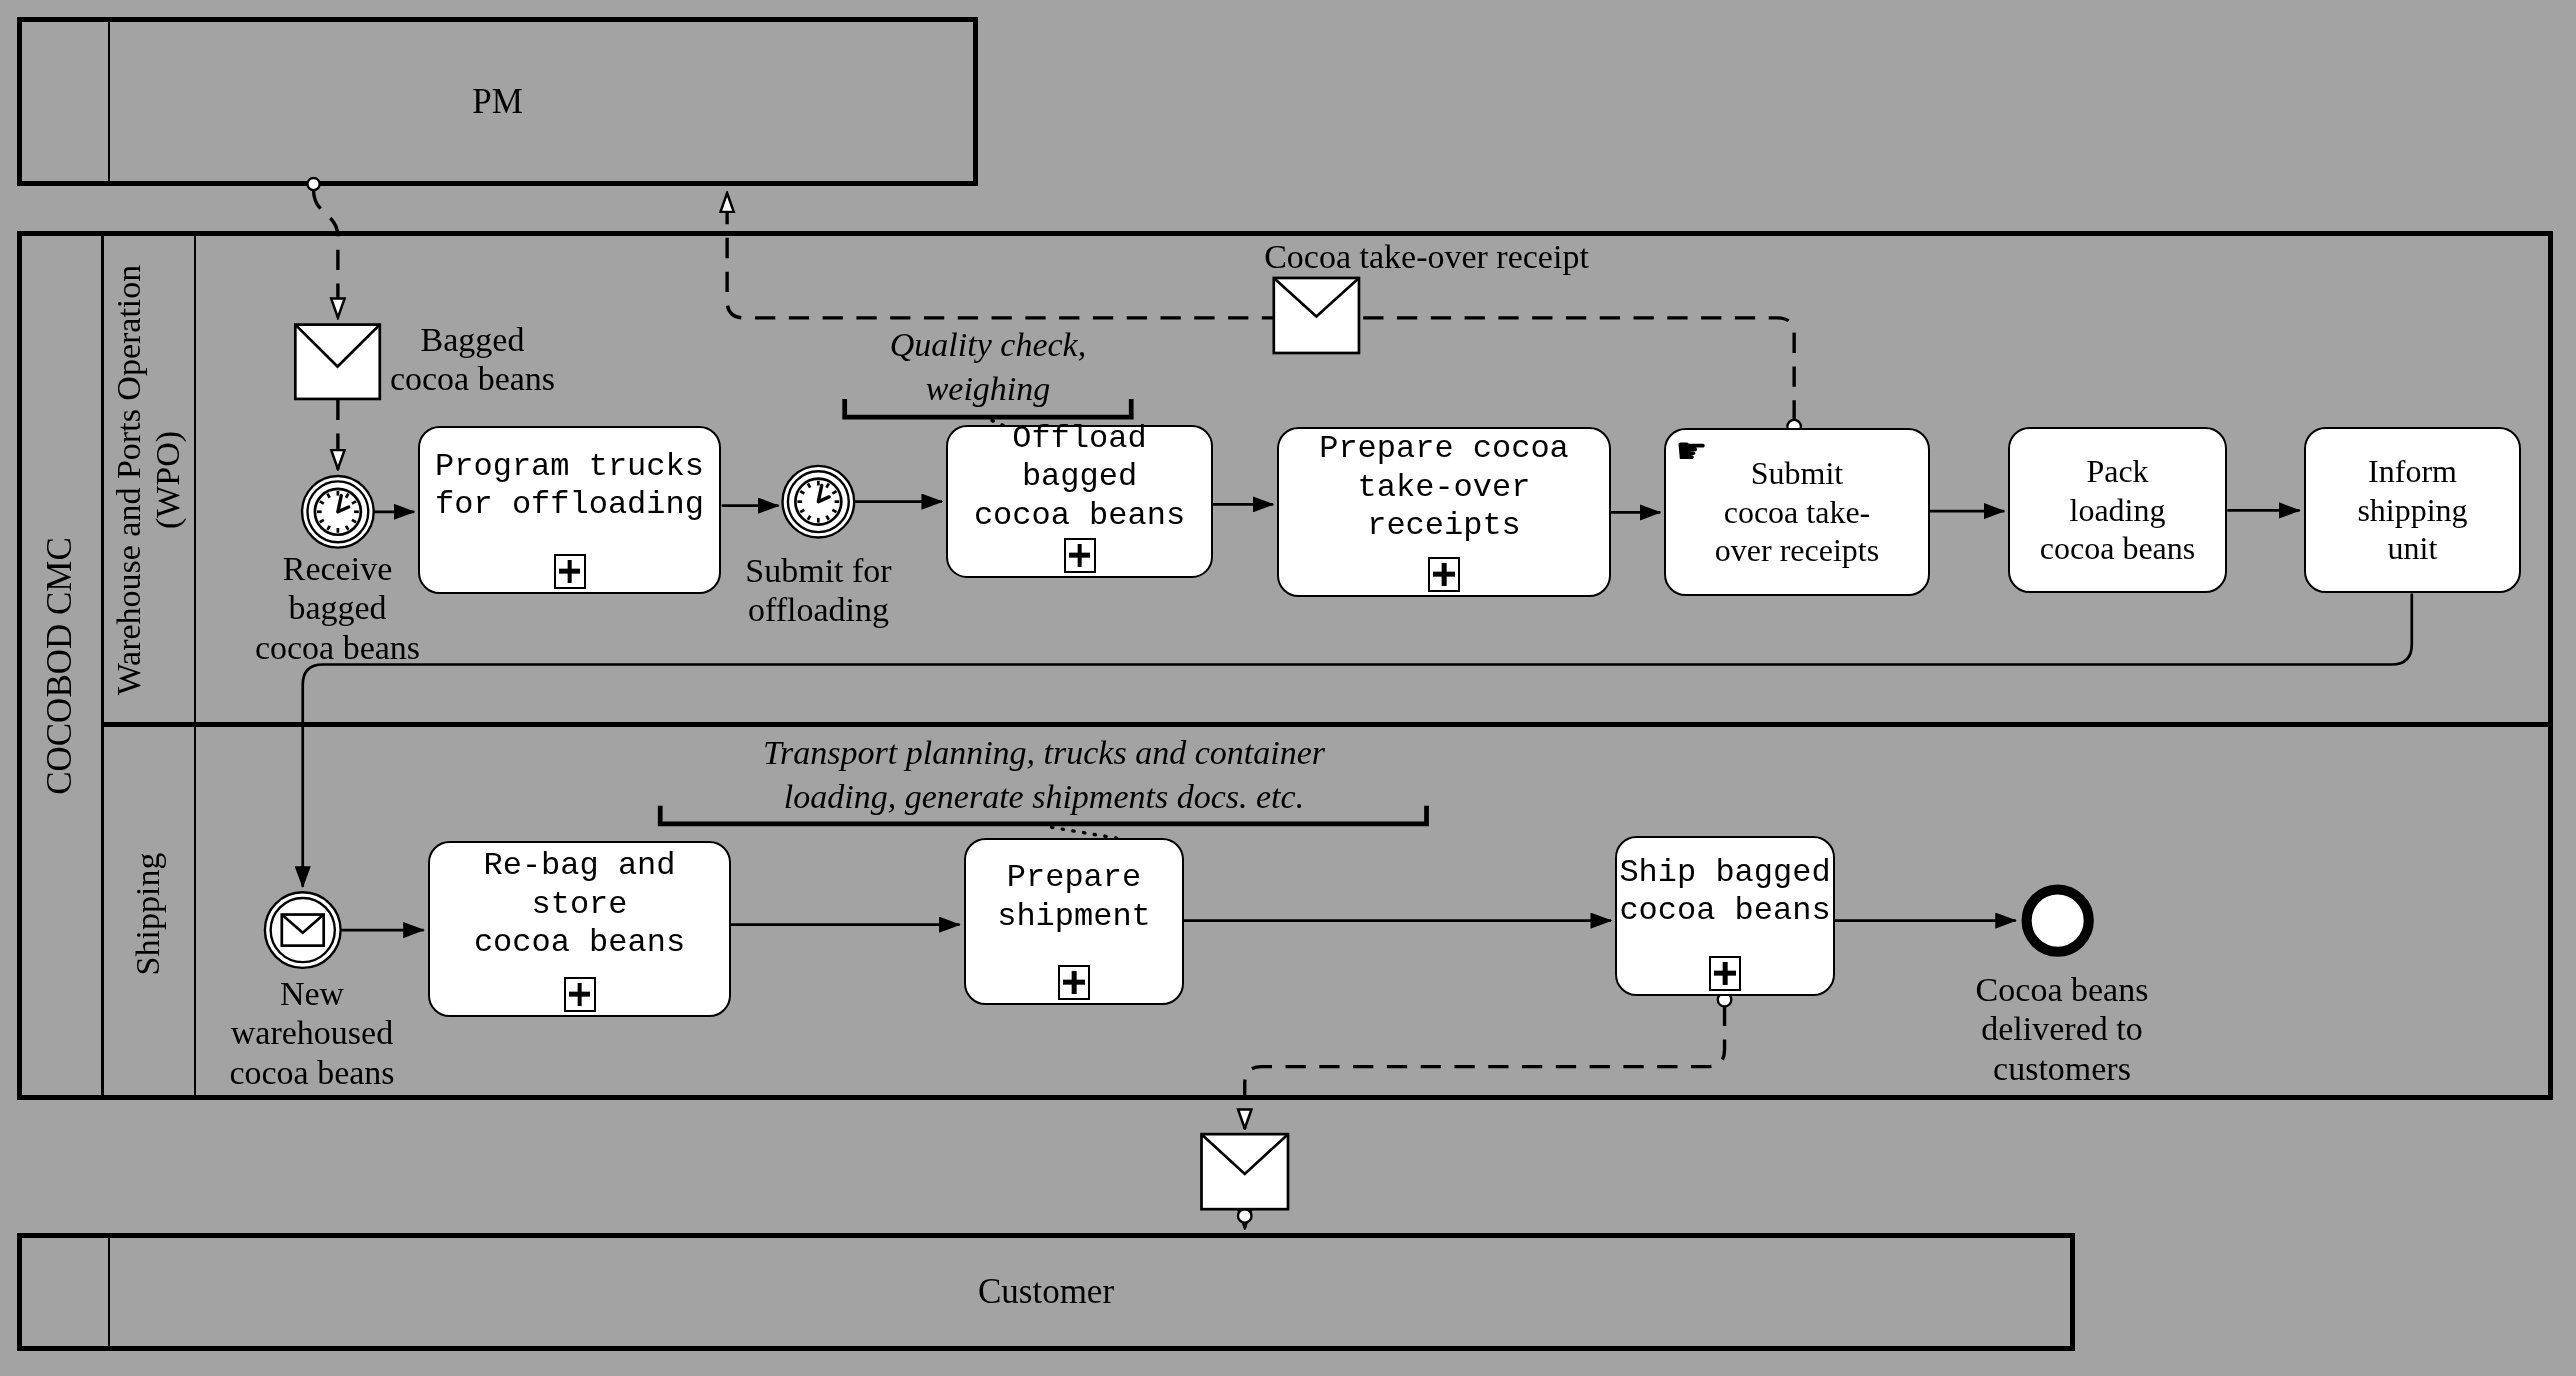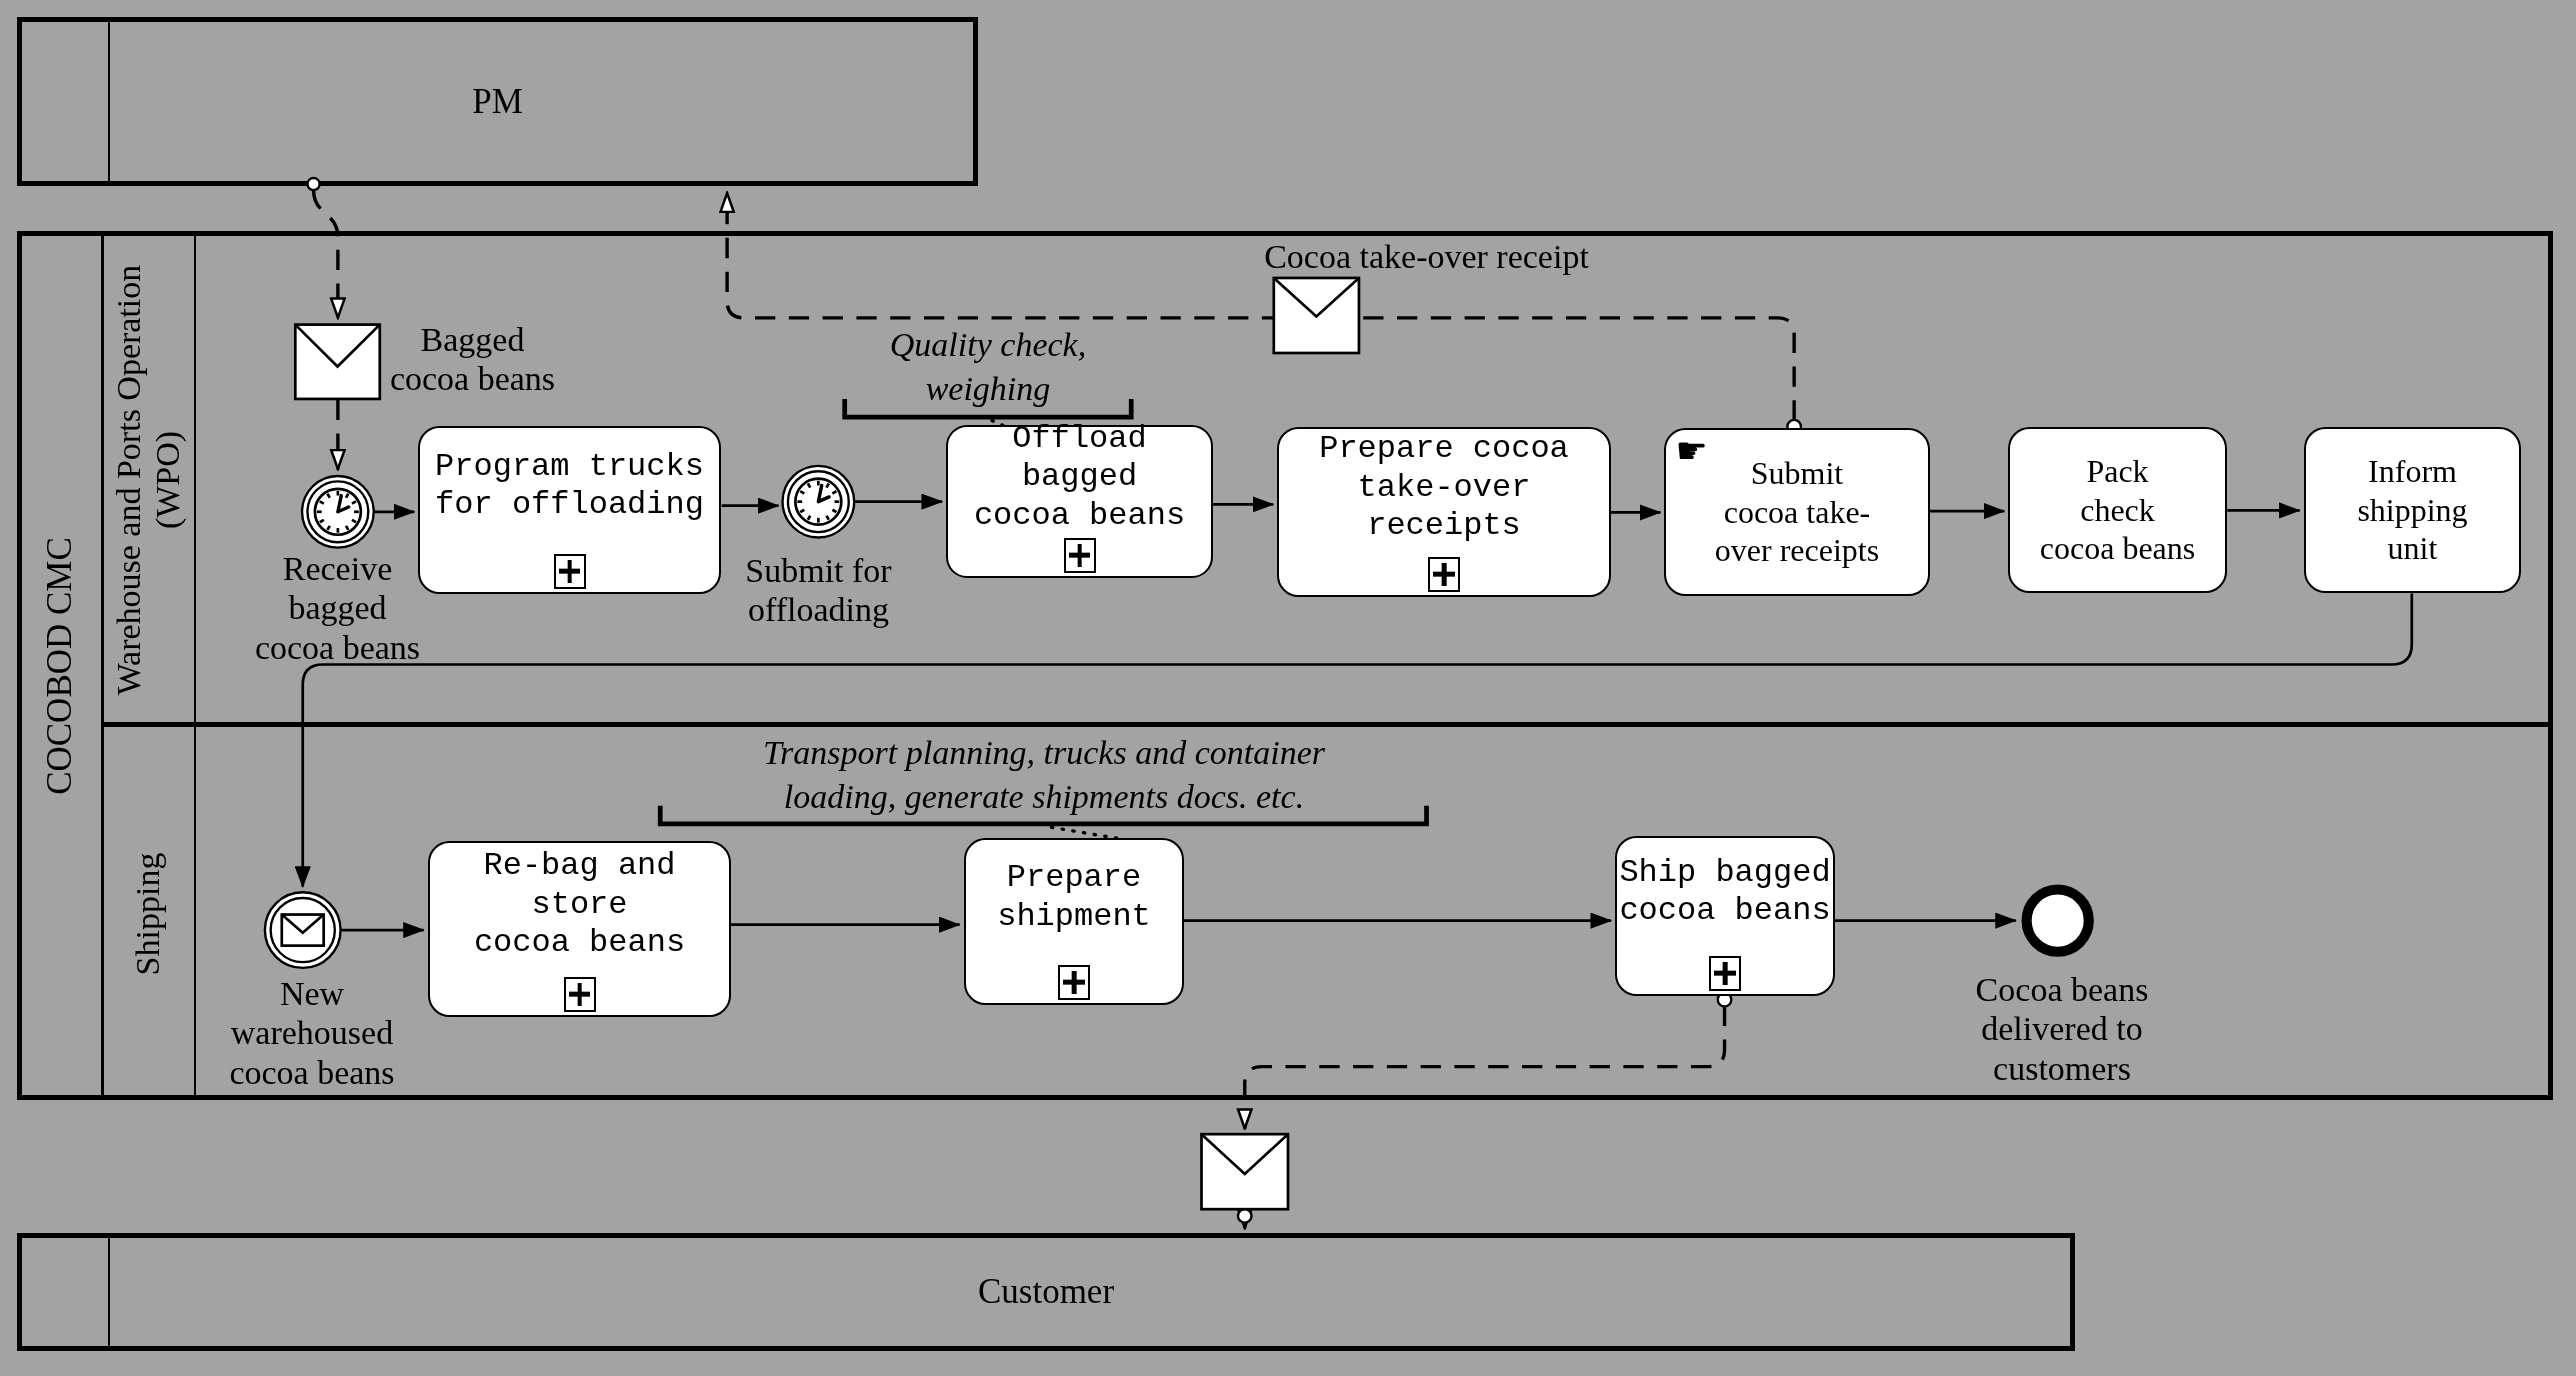--- a/index.html
+++ b/index.html
@@ -185,21 +185,21 @@
     <span class="plus"></span>
   </div>
   <div class="task" style="left:1664px;top:428px;width:266px;height:168px;">
     <span class="hand">☛</span>
     <span>Submit
 cocoa take-
 over receipts</span>
   </div>
   <div class="task" style="left:2008px;top:427px;width:219px;height:166px;">
     <span>Pack
-check
+loading
 cocoa beans</span>
   </div>
   <div class="task" style="left:2304px;top:427px;width:217px;height:166px;">
     <span>Inform
 shipping
 unit</span>
   </div>
   <div class="task sub" style="left:428px;top:841px;width:303px;height:176px;">
     <span>Re-bag and store
 cocoa beans</span>

